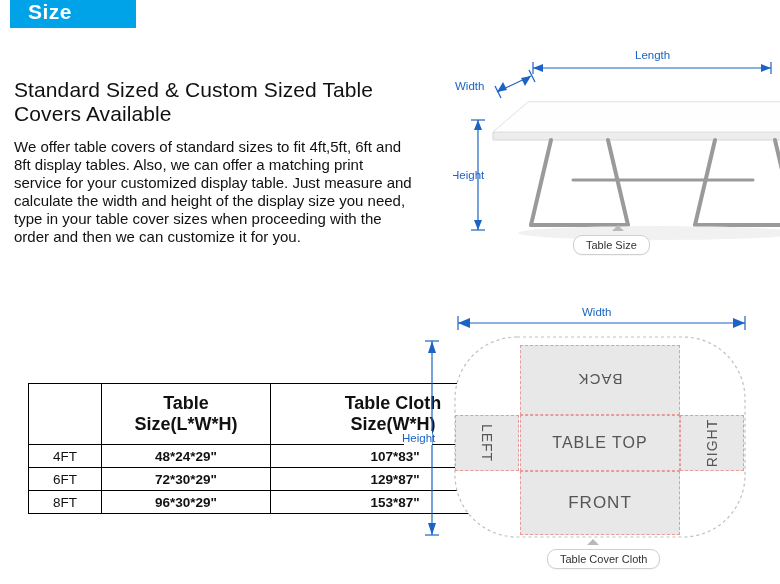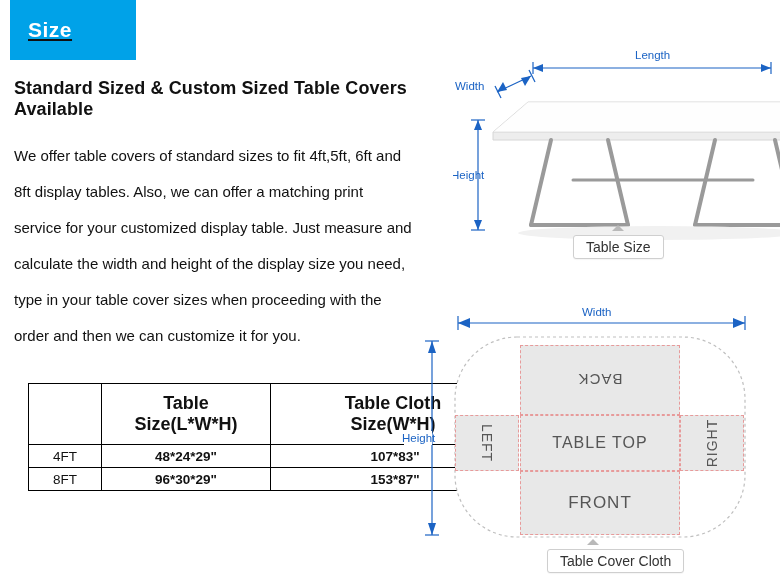--- a/index.html
+++ b/index.html
@@ -20,52 +20,50 @@
     width: 780px;
     height: 584px;
   }
 
   
   .size-tab {
     position: absolute;
     left: 10px;
     top: 0px;
     width: 126px;
-    height: 60px;
+    height: 28px;
     background: #00a2e8;
     display: flex;
-    align-items: center;
-    text-decoration: underline;
   }
   .size-tab-label {
     color: #ffffff;
     font-size: 21px;
     font-weight: bold;
     padding-left: 18px;
     letter-spacing: 0.5px;
   }
 
   
   .headline {
     position: absolute;
     left: 14px;
     top: 78px;
     width: 400px;
-    font-size: 18px;
-    font-weight: bold;
+    font-size: 21px;
+    font-weight: normal;
     color: #111;
     letter-spacing: 0.1px;
   }
   .paragraph {
     position: absolute;
     left: 14px;
     top: 138px;
     width: 400px;
     font-size: 15px;
-    line-height: 36px;
+    line-height: 18px;
     color: #111;
   }
 
   
   .spec-table {
     position: absolute;
     left: 28px;
     top: 383px;
     border-collapse: collapse;
     font-size: 13.5px;
@@ -121,22 +119,22 @@
   }
   .dim-label {
     fill: #1b63c4;
     font-family: "Liberation Sans", sans-serif;
     font-size: 11.5px;
   }
   .callout {
     position: absolute;
     background: #ffffff;
     border: 1px solid #cfcfcf;
-    border-radius: 3px;
-    font-size: 14px;
+    border-radius: 9px;
+    font-size: 11px;
     color: #333;
     padding: 3px 12px;
     box-shadow: 0 1px 1px rgba(0,0,0,0.04);
     white-space: nowrap;
   }
   .callout-top {
     left: 573px;
     top: 235px;
   }
   .callout-bottom {
@@ -221,20 +219,25 @@
         <th class="col-b">Table Cloth Size(W*H)</th>
       </tr>
     </thead>
     <tbody>
       <tr>
         <td class="col-label">4FT</td>
         <td class="col-a">48*24*29"</td>
         <td class="col-b">107*83"</td>
       </tr>
       <tr>
+        <td class="col-label">6FT</td>
+        <td class="col-a">72*30*29"</td>
+        <td class="col-b">129*87"</td>
+      </tr>
+      <tr>
         <td class="col-label">8FT</td>
         <td class="col-a">96*30*29"</td>
         <td class="col-b">153*87"</td>
       </tr>
     </tbody>
   </table>
 
   <div class="fig fig-top">
     <svg width="362" height="230" viewBox="0 0 362 230" xmlns="http://www.w3.org/2000/svg">
 

